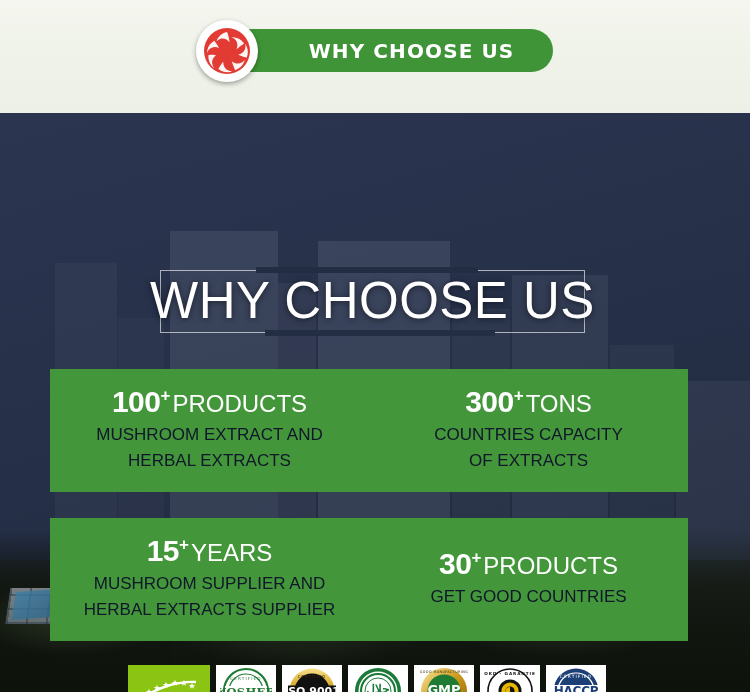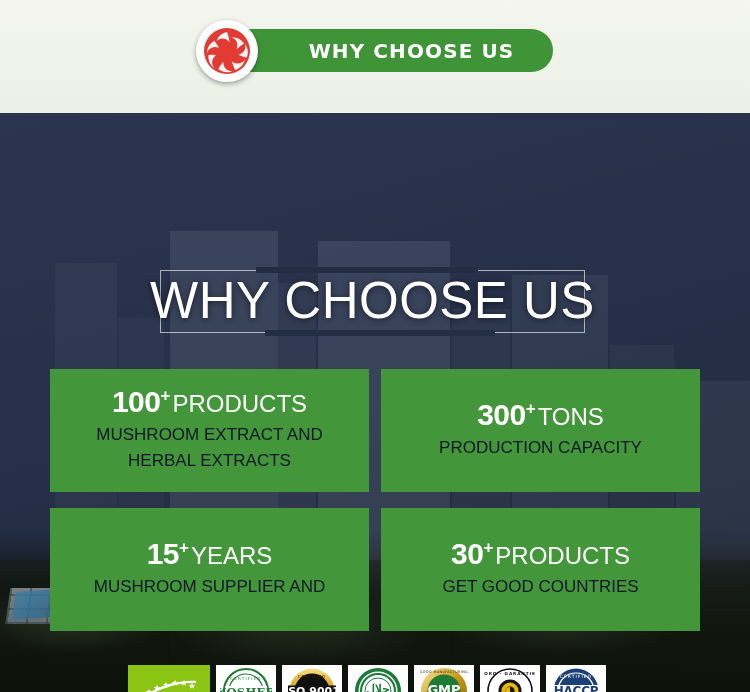--- a/index.html
+++ b/index.html
@@ -135,22 +135,22 @@
   .title-mask-b{
     position:absolute; right:96px; bottom:-4px; width:218px; height:8px;
   }
 
   
   .grid{
     position:absolute;
     left:50px; top:256px;
     width:650px;
   }
-  .grid-row{ display:flex; gap:12px; }
-  .grid-row + .grid-row{ margin-top:16px;justify-content:space-between; }
+  .grid-row{ display:flex; gap:0; }
+  .grid-row + .grid-row{ margin-top:26px; }
   .card{
     width:319px;
     height:123px;
     background:#44963b;
     display:flex;
     flex-direction:column;
     align-items:center;
     justify-content:center;
     padding:4px 10px 6px;
   }
@@ -267,32 +267,34 @@
           <span class="card-num">100</span><span class="card-plus">+</span><span class="card-unit">PRODUCTS</span>
         </div>
         <div class="card-line">MUSHROOM EXTRACT AND</div>
         <div class="card-line">HERBAL EXTRACTS</div>
       </div>
 
       <div class="card">
         <div class="card-head">
           <span class="card-num">300</span><span class="card-plus">+</span><span class="card-unit">TONS</span>
         </div>
-        <div class="card-line">PRODUCTION CAPACITY</div>
+        <div class="card-line">COUNTRIES CAPACITY</div>
+        <div class="card-line">OF EXTRACTS</div>
       </div>
 
     </div>
 
     <div class="grid-row">
 
       <div class="card">
         <div class="card-head">
           <span class="card-num">15</span><span class="card-plus">+</span><span class="card-unit">YEARS</span>
         </div>
         <div class="card-line">MUSHROOM SUPPLIER AND</div>
+        <div class="card-line">HERBAL EXTRACTS SUPPLIER</div>
       </div>
 
       <div class="card">
         <div class="card-head">
           <span class="card-num">30</span><span class="card-plus">+</span><span class="card-unit">PRODUCTS</span>
         </div>
         <div class="card-line">GET GOOD COUNTRIES</div>
         <div class="card-line"></div>
       </div>
 

